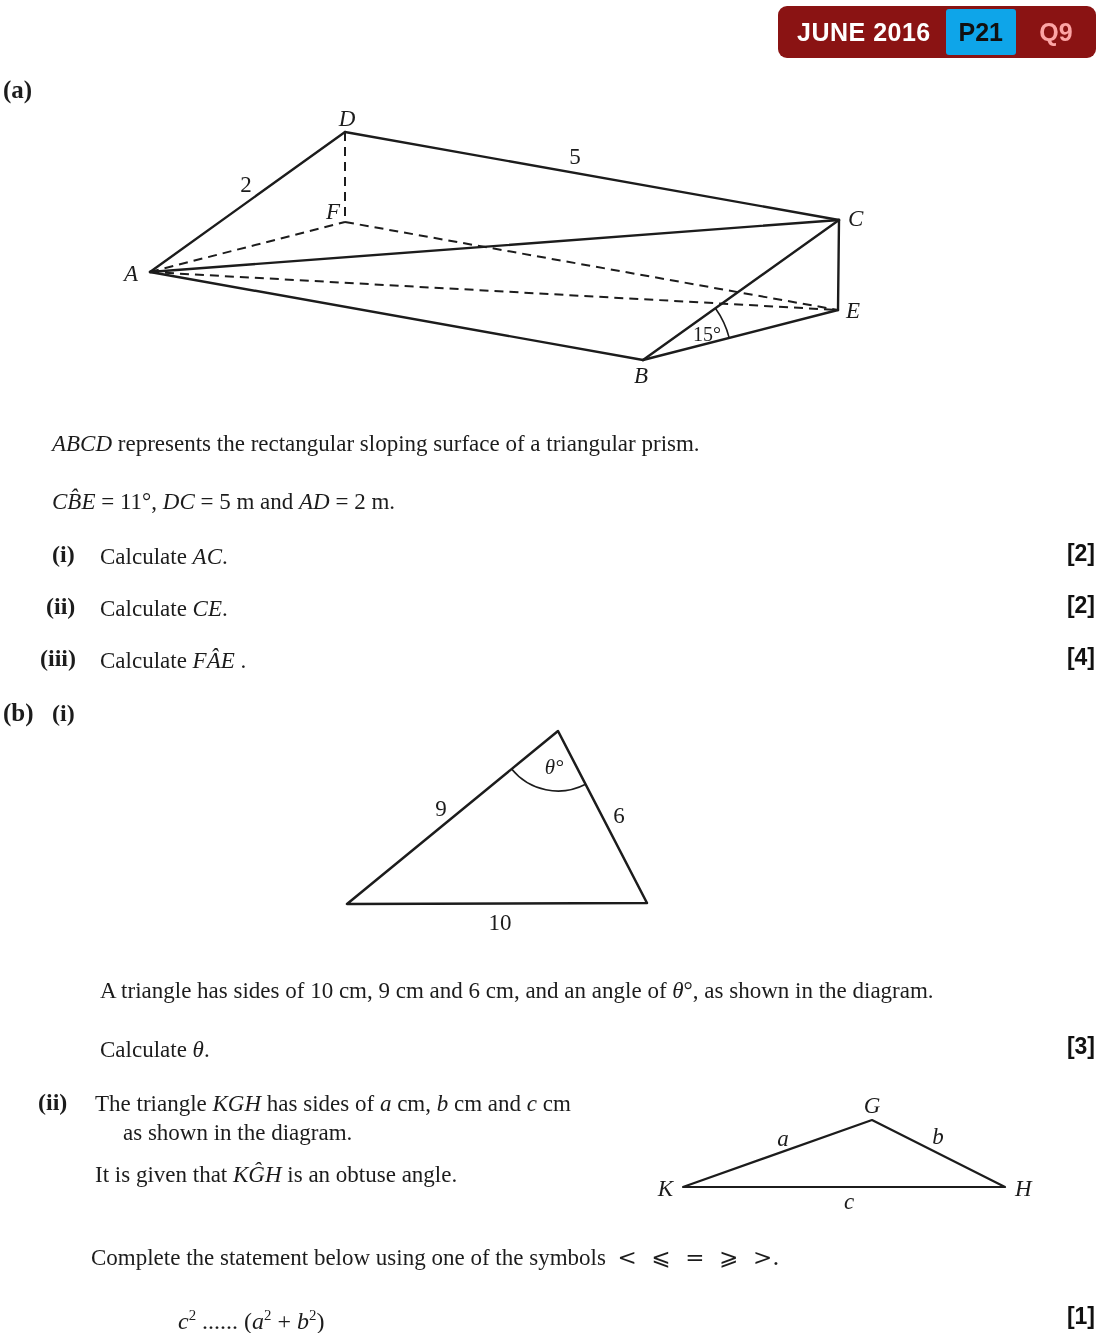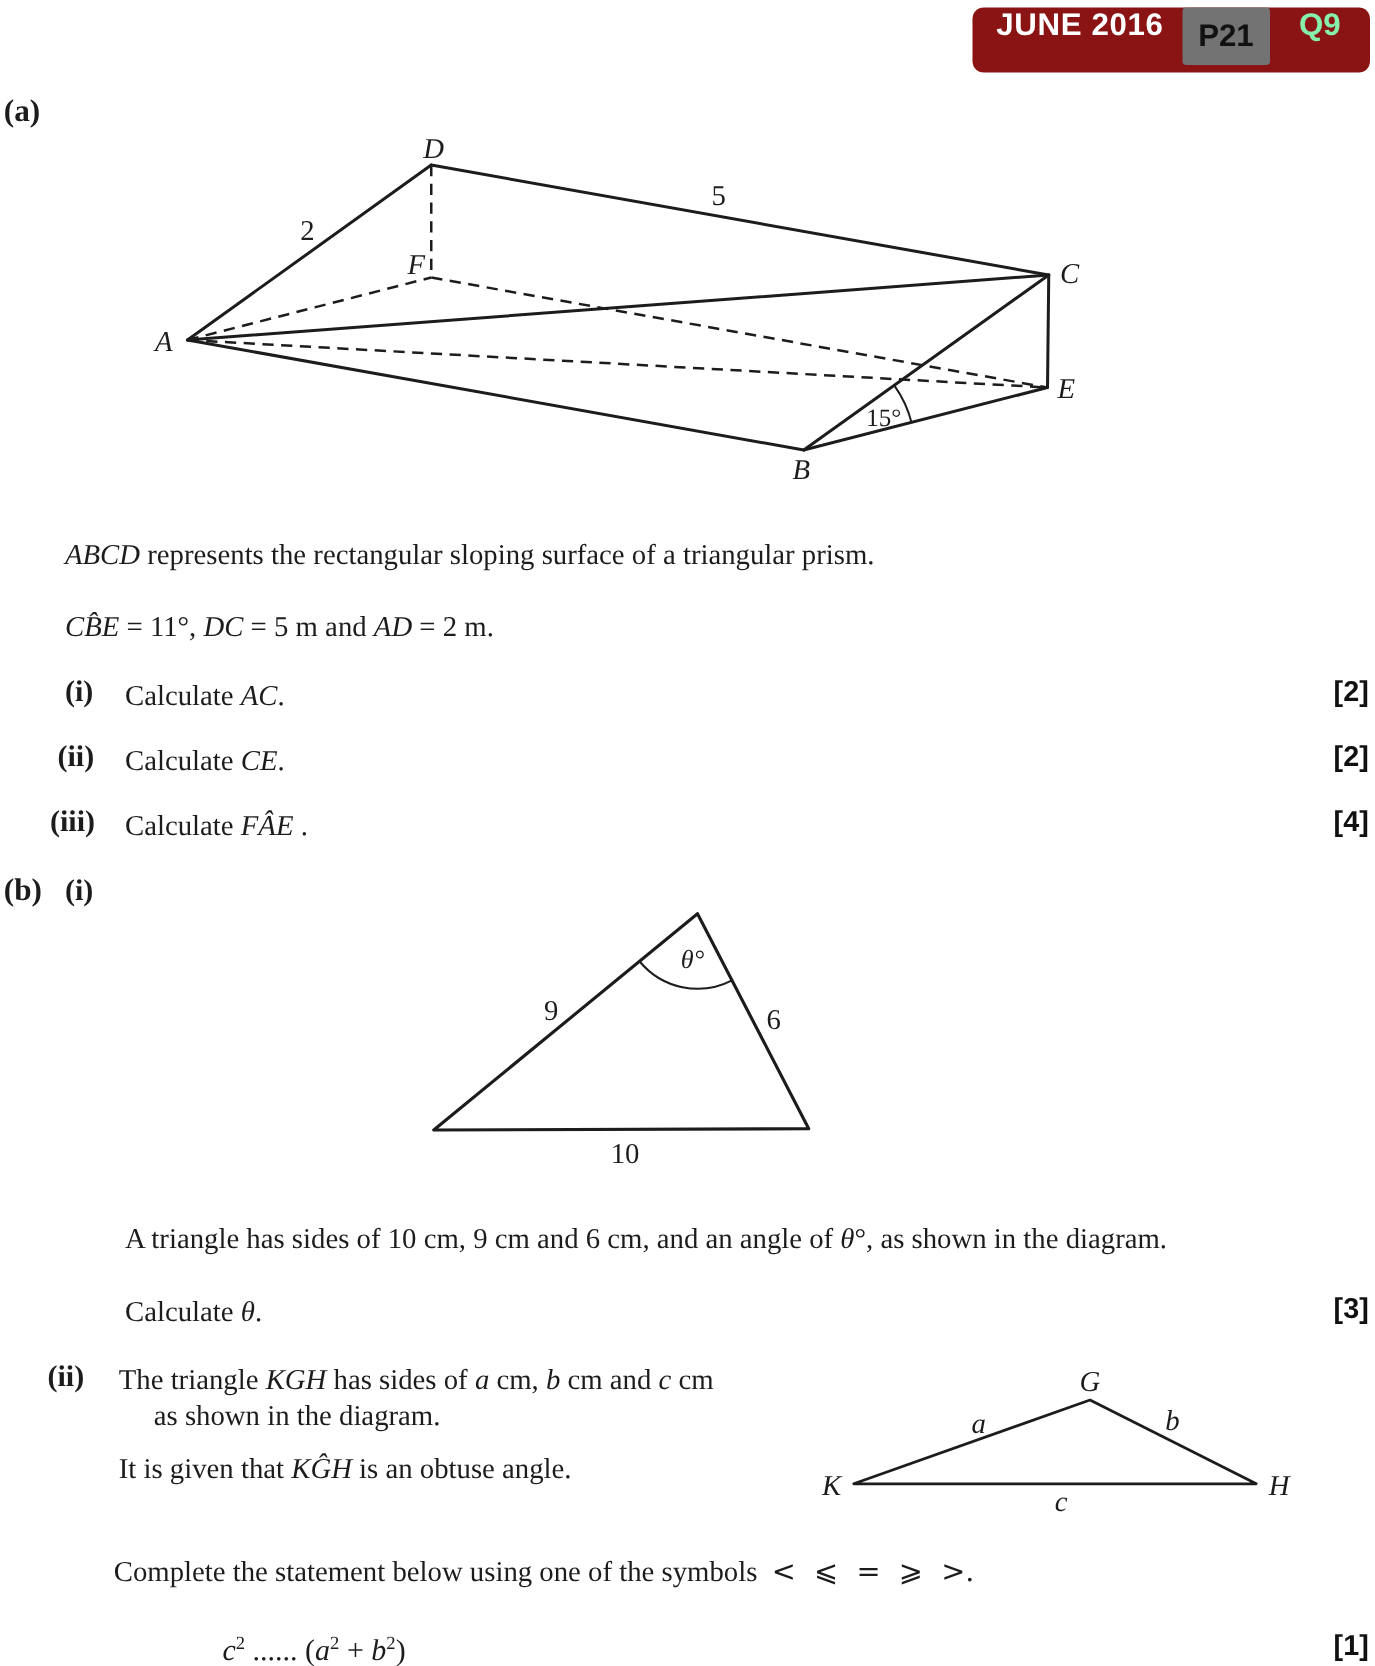--- a/index.html
+++ b/index.html
@@ -1,25 +1,25 @@
 <!DOCTYPE html>
 <html><head>
 <meta charset="utf-8">
 <style>
   html,body{margin:0;padding:0;background:#fff;}
   .page{position:relative;width:1100px;height:1333px;background:#fff;overflow:hidden;
         font-family:"Liberation Serif",serif;color:#1c1c1c;}
   
   .badge{position:absolute;left:778px;top:6px;width:318px;height:52px;background:#8A1313;
-         border-radius:9px;display:flex;
+         border-radius:9px;display:flex;align-items:center;
          font-family:"Liberation Sans",sans-serif;font-weight:bold;font-size:25px;}
   .badge-session{color:#fff;padding-left:19px;letter-spacing:.5px;white-space:pre;}
-  .badge-paper{background:#737373;color:#111;width:70px;height:46px;margin-left:15px;border-radius:3px;
+  .badge-paper{background:#0ea5e9;color:#111;width:70px;height:46px;margin-left:15px;border-radius:3px;
                display:flex;align-items:center;justify-content:center;}
-  .badge-q{color:#86efac;flex:1;text-align:center;}
+  .badge-q{color:#fca5a5;flex:1;text-align:center;}
   
   .abs{position:absolute;white-space:pre;}
   .line{font-size:23px;line-height:29px;text-align:right;}
   .bold-num{font-weight:bold;font-size:24px;}
   .part-label{font-weight:bold;font-size:25px;}
   .mark{position:absolute;right:5px;font-family:"Liberation Sans",sans-serif;
         font-weight:bold;font-size:23px;color:#111;}
   .r-n{white-space:pre;}
   .r-i{white-space:pre;font-style:italic;}
   .r-b{white-space:pre;font-weight:normal;}

